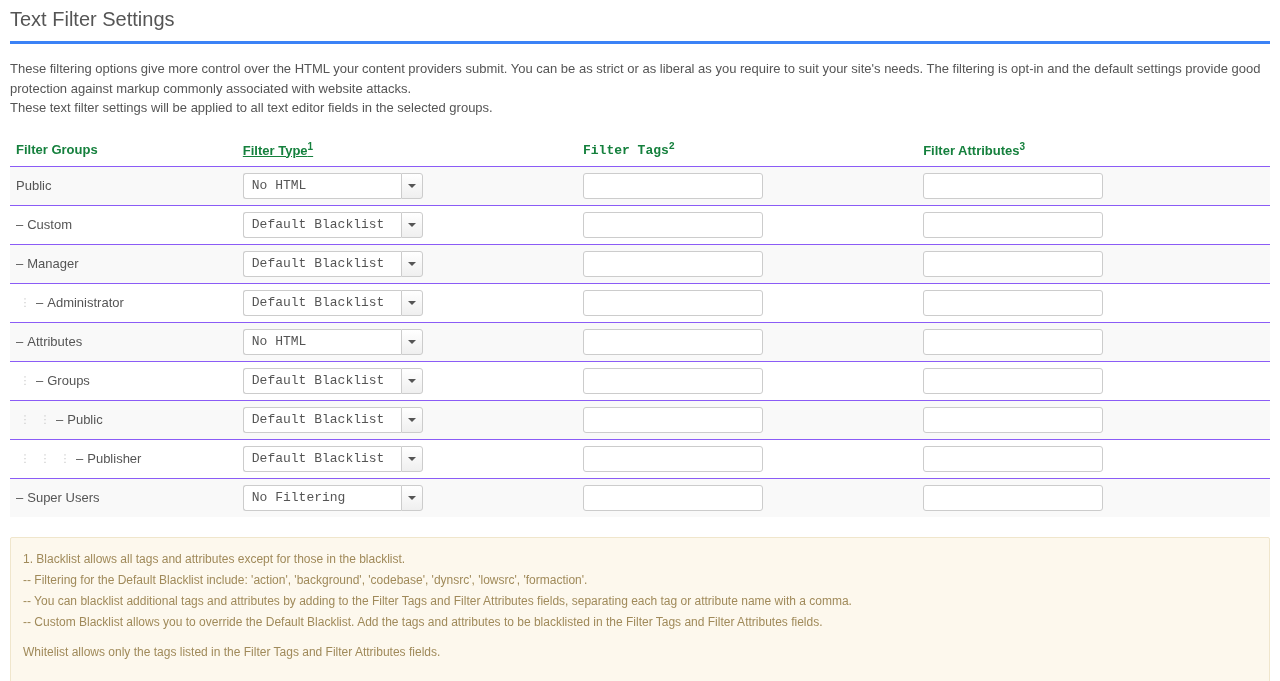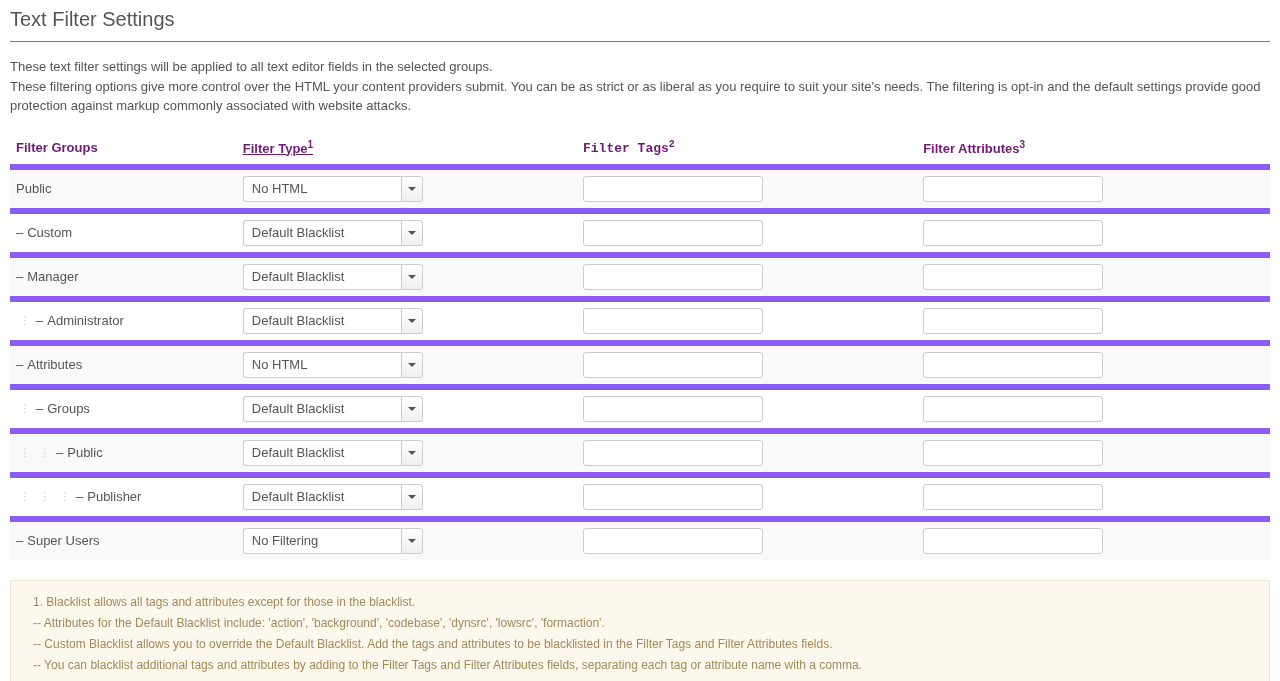--- a/index.html
+++ b/index.html
@@ -12,47 +12,47 @@
       font-size: 13px;
       color: #555;
       background: #fff;
       padding: 0 10px;
     }
     .page-title {
       font-size: 20px;
       font-weight: normal;
       color: #555;
       padding: 8px 0 10px 0;
-      border-bottom: 1px solid #3b82f6;
+      border-bottom: 3px solid #3b82f6;
       margin-bottom: 15px;
     }
     .description {
       color: #555;
       line-height: 1.5;
       margin-bottom: 15px;
     }
     .description p {
       margin: 0;
     }
     table.filter-table {
       width: 100%;
       border-collapse: collapse;
     }
     table.filter-table thead th {
       text-align: left;
       font-weight: bold;
-      color: #701a75;
+      color: #15803d;
       padding: 8px 6px;
       font-size: 13px;
     }
     table.filter-table thead th sup {
       font-size: 10px;
     }
     table.filter-table tbody tr {
-      border-top: 6px solid #8b5cf6;
+      border-top: 1px solid #8b5cf6;
     }
     table.filter-table tbody tr.striped {
       background: #f9f9f9;
     }
     table.filter-table tbody td {
       padding: 6px;
       vertical-align: middle;
       color: #555;
     }
     .col-groups { width: 18%; }
@@ -88,20 +88,21 @@
       flex: 1;
       border: 1px solid #ccc;
       border-right: none;
       border-radius: 3px 0 0 3px;
       background: #fff;
       color: #555;
       padding: 0 8px;
       display: flex;
       align-items: center;
       font-size: 13px;
+      font-family: Liberation Mono, monospace;
     }
     .select-btn {
       width: 22px;
       border: 1px solid #ccc;
       border-radius: 0 3px 3px 0;
       background: linear-gradient(#fff, #efefef);
       display: flex;
       align-items: center;
       justify-content: center;
       cursor: pointer;
@@ -129,34 +130,34 @@
       margin-top: 20px;
       background: #fdf8ed;
       border: 1px solid #f0e6cc;
       padding: 12px;
       border-radius: 2px;
       color: #a08a5a;
       font-size: 12px;
       line-height: 1.6;
     }
     .notes-box p {
-      margin: 0 0 2px 10px;
+      margin: 0 0 2px 0;
     }
     .notes-box .block {
       margin-bottom: 10px;
     }
   </style>
 </head>
 <body>
 
 <h1 class="page-title">Text Filter Settings</h1>
 
 <div class="description">
+  <p>These filtering options give more control over the HTML your content providers submit. You can be as strict or as liberal as you require to suit your site's needs. The filtering is opt-in and the default settings provide good protection against markup commonly associated with website attacks.</p>
   <p>These text filter settings will be applied to all text editor fields in the selected groups.</p>
-  <p>These filtering options give more control over the HTML your content providers submit. You can be as strict or as liberal as you require to suit your site's needs. The filtering is opt-in and the default settings provide good protection against markup commonly associated with website attacks.</p>
 </div>
 
 <table class="filter-table">
   <thead>
     <tr>
       <th class="col-groups">
         <span>Filter Groups</span>
       </th>
       <th class="col-type">
         <span>Filter Type</span><sup>1</sup>
@@ -319,18 +320,21 @@
           </div></td>
         <td><input type="text" class="text-input" value="" style=""></td>
         <td><input type="text" class="text-input" value="" style=""></td>
       </tr>
     </tbody>
 </table>
 
 <div class="notes-box">
   <div class="block">
     <p>1. Blacklist allows all tags and attributes except for those in the blacklist.</p>
-    <p>-- Attributes for the Default Blacklist include: 'action', 'background', 'codebase', 'dynsrc', 'lowsrc', 'formaction'.</p>
+    <p>-- Filtering for the Default Blacklist include: 'action', 'background', 'codebase', 'dynsrc', 'lowsrc', 'formaction'.</p>
+    <p>-- You can blacklist additional tags and attributes by adding to the Filter Tags and Filter Attributes fields, separating each tag or attribute name with a comma.</p>
     <p>-- Custom Blacklist allows you to override the Default Blacklist. Add the tags and attributes to be blacklisted in the Filter Tags and Filter Attributes fields.</p>
-    <p>-- You can blacklist additional tags and attributes by adding to the Filter Tags and Filter Attributes fields, separating each tag or attribute name with a comma.</p>
   </div>
+  <div class="block">
+    <p>Whitelist allows only the tags listed in the Filter Tags and Filter Attributes fields.</p>
+  </div>
 
 </div>
 
 </body></html>

